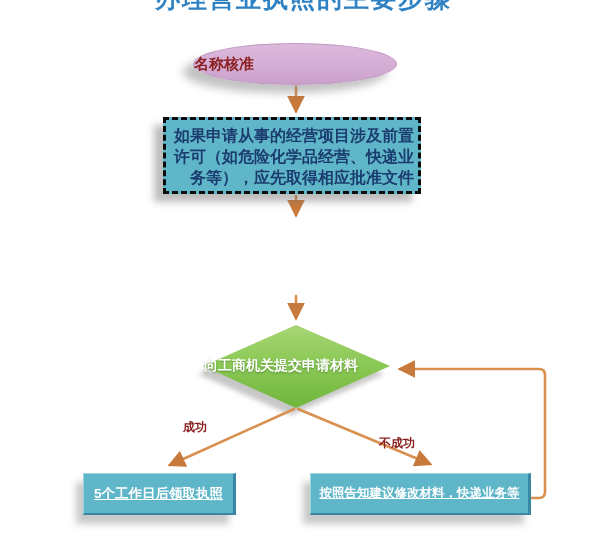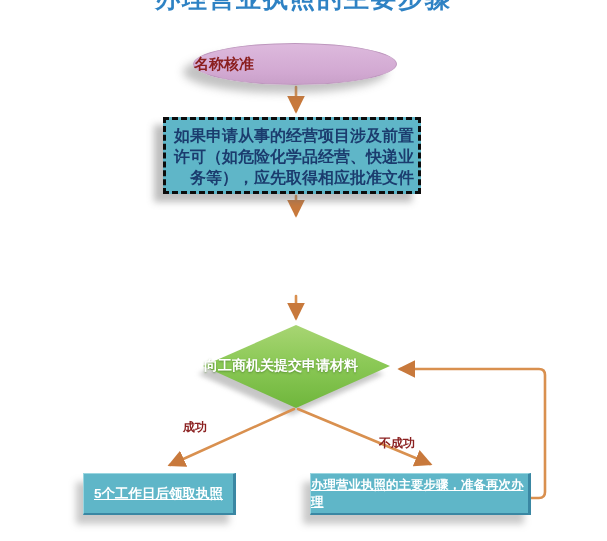--- a/index.html
+++ b/index.html
@@ -120,16 +120,16 @@
 
   <div class="diamond-label">向工商机关提交申请材料</div>
 
   <div class="branch-label success">成功</div>
   <div class="branch-label fail">不成功</div>
 
   <div class="result success">
     <span>5个工作日后领取执照</span>
   </div>
   <div class="result fail">
-    <span>办理营业执照的主要步骤，准备再次办理</span>
+    <span>按照告知建议修改材料，快递业务等</span>
   </div>
 
 </div>
 
 </body></html>

